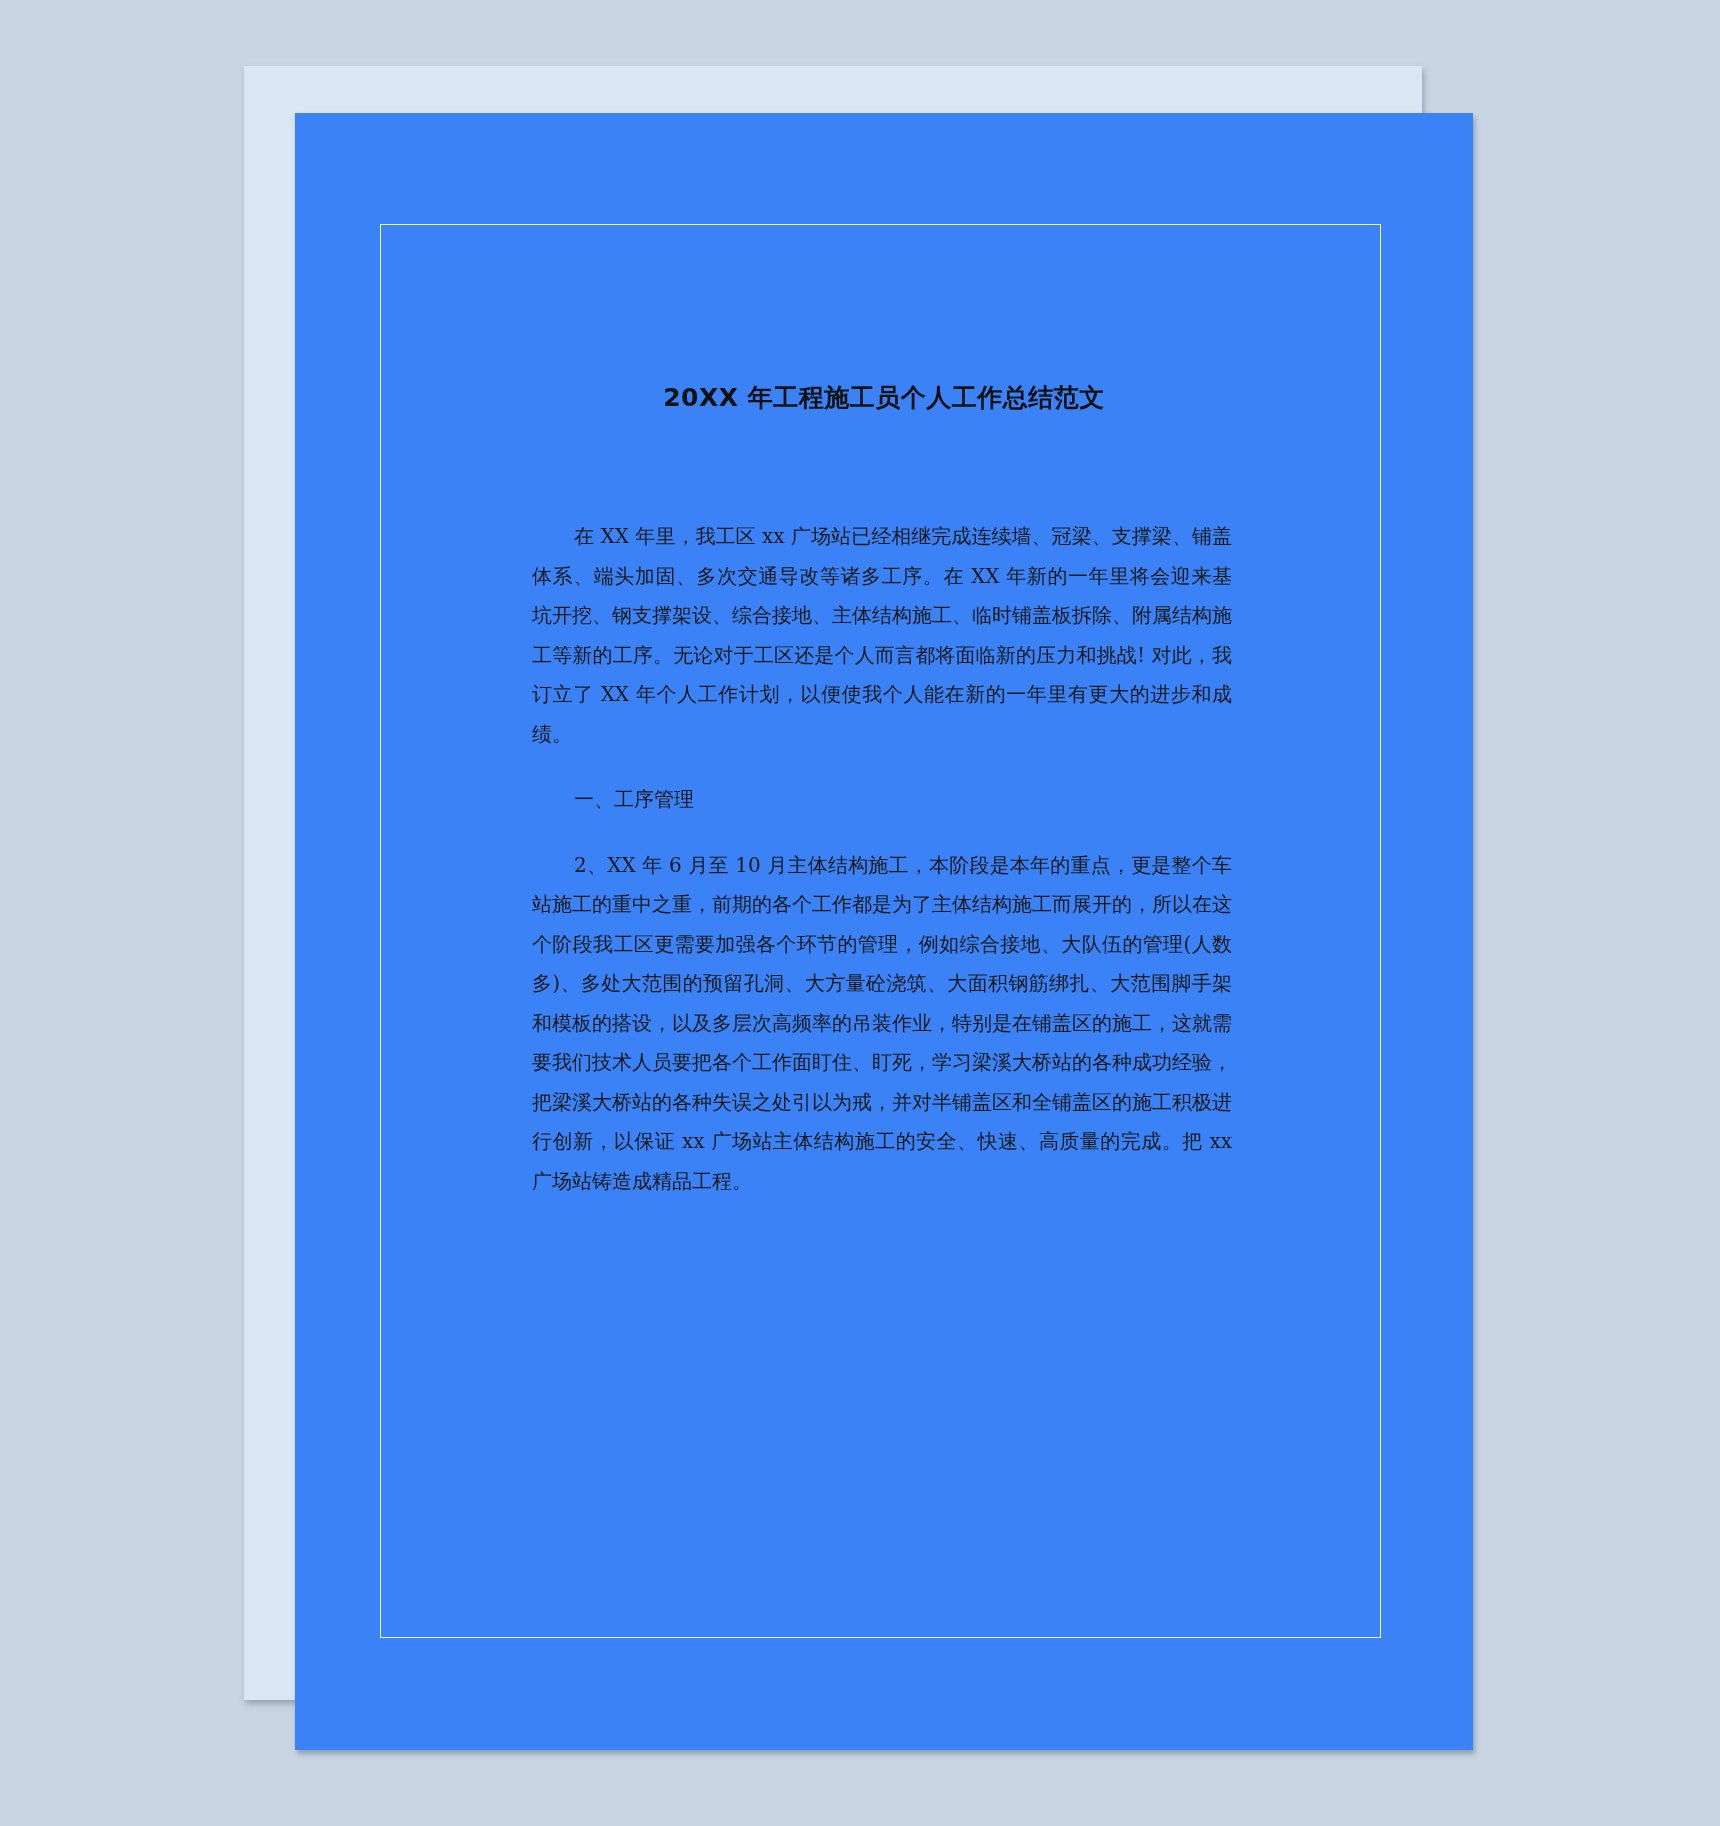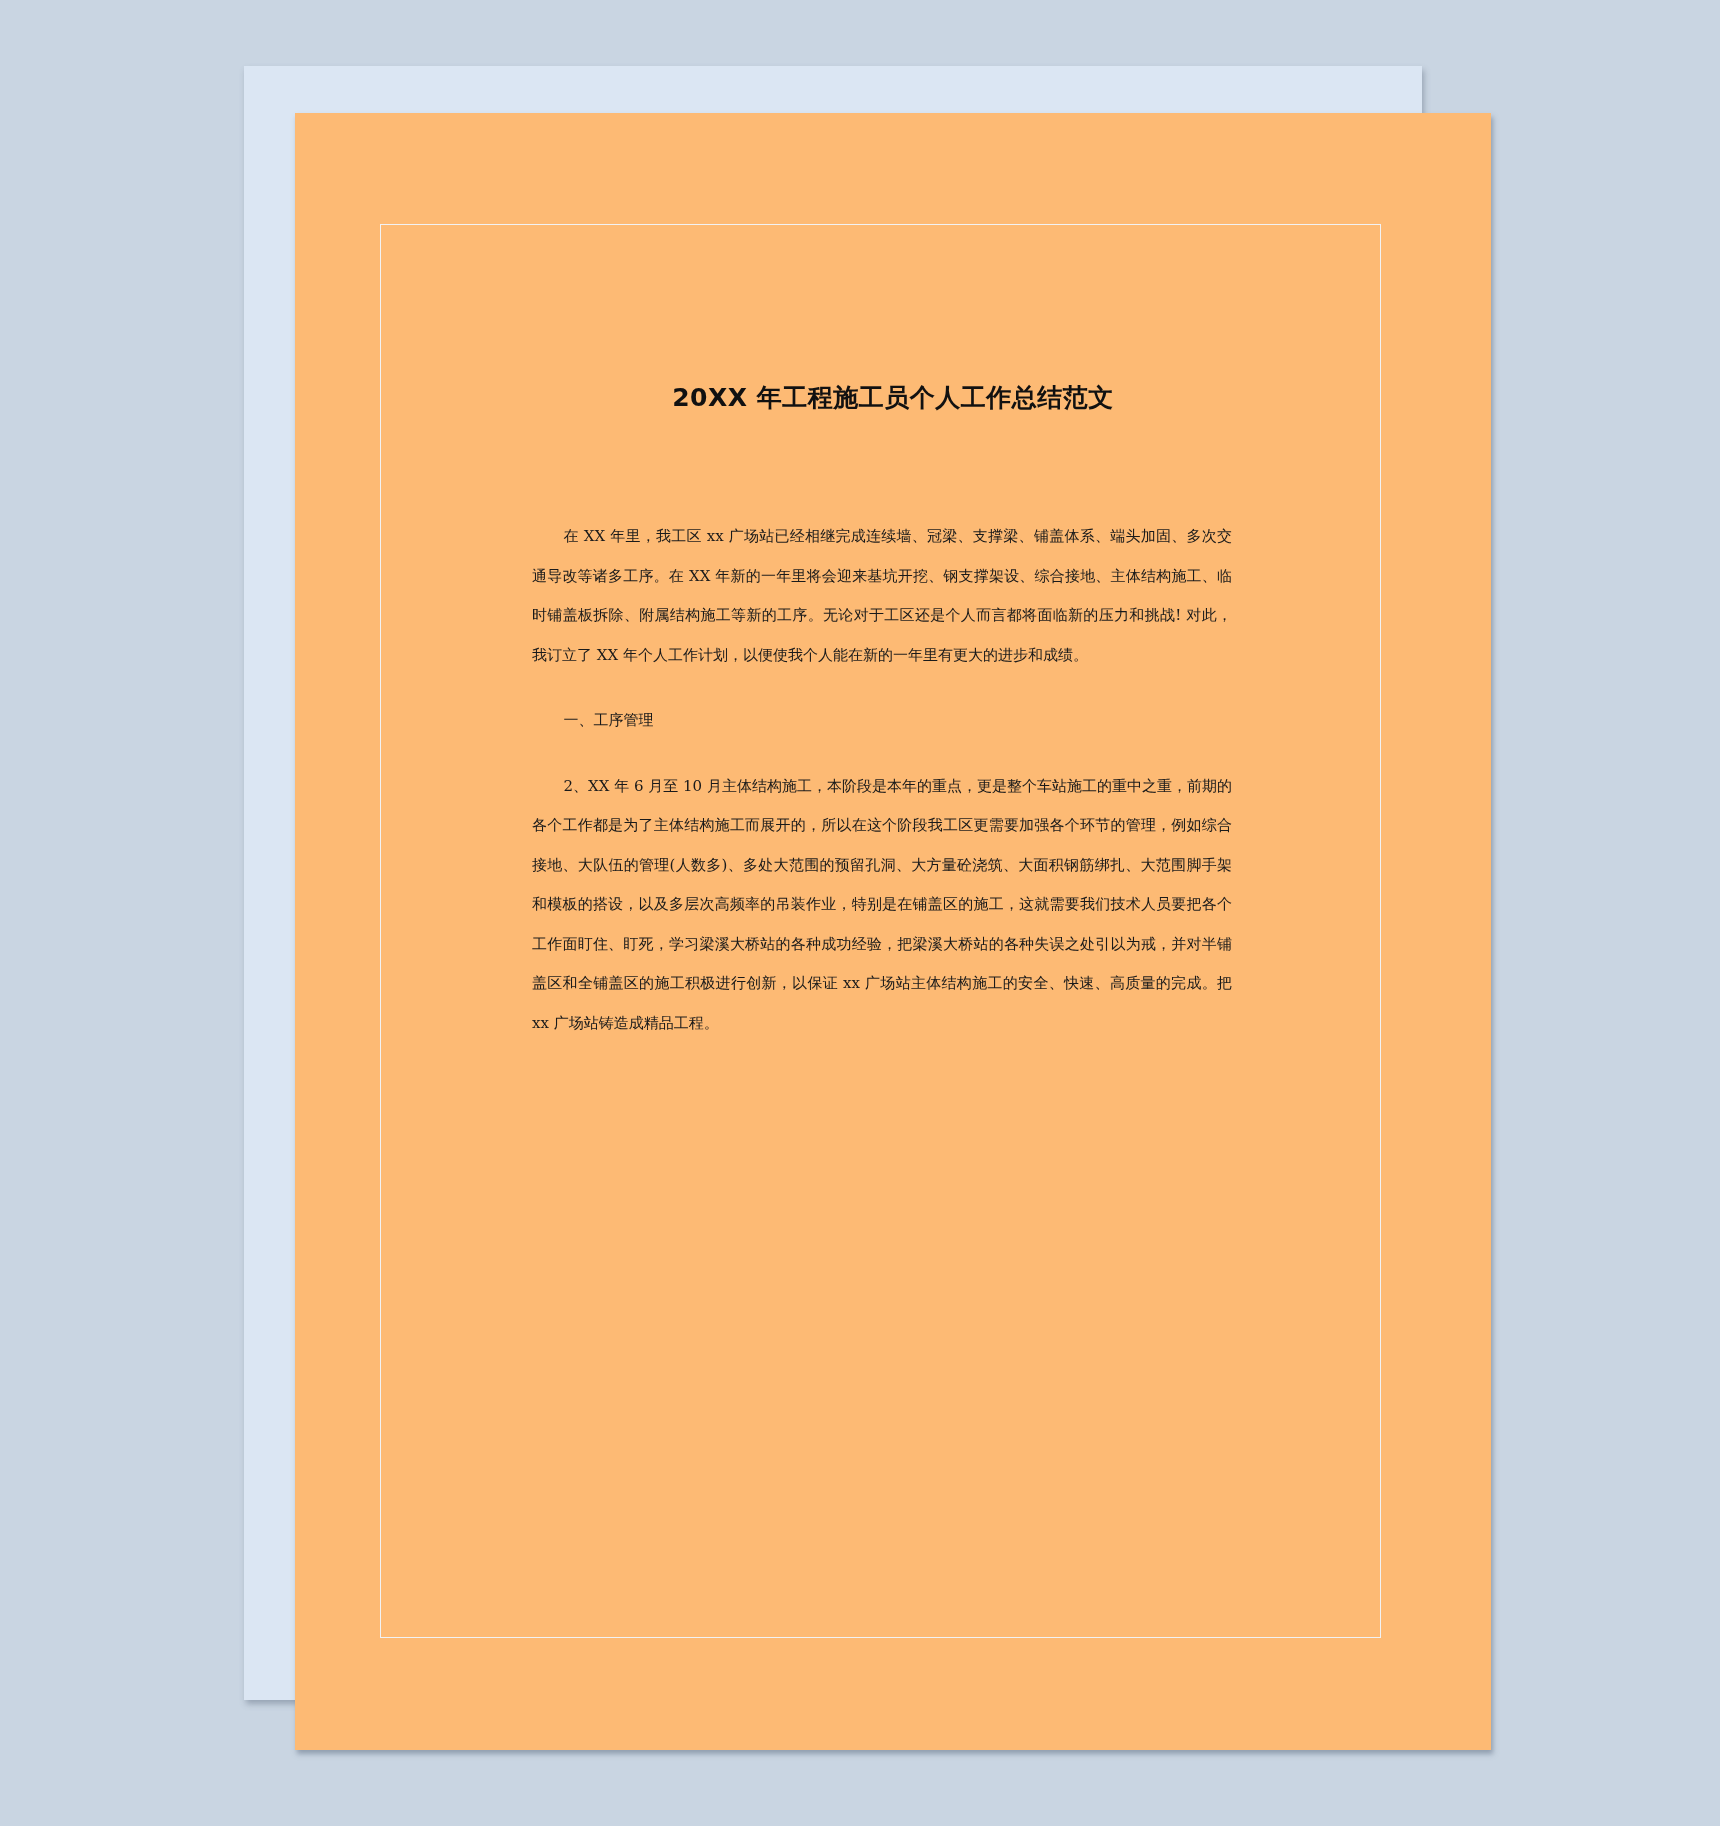--- a/index.html
+++ b/index.html
@@ -22,23 +22,22 @@
       height: 1634px;
       background: #dbe6f3;
       box-shadow: 2px 4px 6px rgba(90, 105, 125, 0.45);
     }
     .front-page {
       position: absolute;
       left: 295px;
       top: 113px;
       width: 1178px;
       height: 1637px;
-      background: #fdba74;
+      background: #3b82f6;
       box-shadow: 2px 4px 5px rgba(90, 105, 125, 0.5);
-      padding-left: 18px;
     }
     .inner-frame {
       position: absolute;
       left: 85px;
       top: 111px;
       width: 1001px;
       height: 1414px;
       border: 1px solid #f1f2f4;
       box-sizing: border-box;
     }
@@ -53,21 +52,21 @@
       font-weight: bold;
       color: #111;
       letter-spacing: 0.5px;
     }
     .doc-body {
       position: absolute;
       left: 237px;
       top: 404px;
       width: 700px;
       color: #1a1a1a;
-      font-size: 15px;
+      font-size: 20px;
       line-height: 39.5px;
       text-align: justify;
       text-align-last: left;
     }
     .doc-body p {
       margin: 0 0 26px 0;
       text-indent: 2.1em;
     }
     .doc-body p.heading {
       margin-bottom: 26px;

